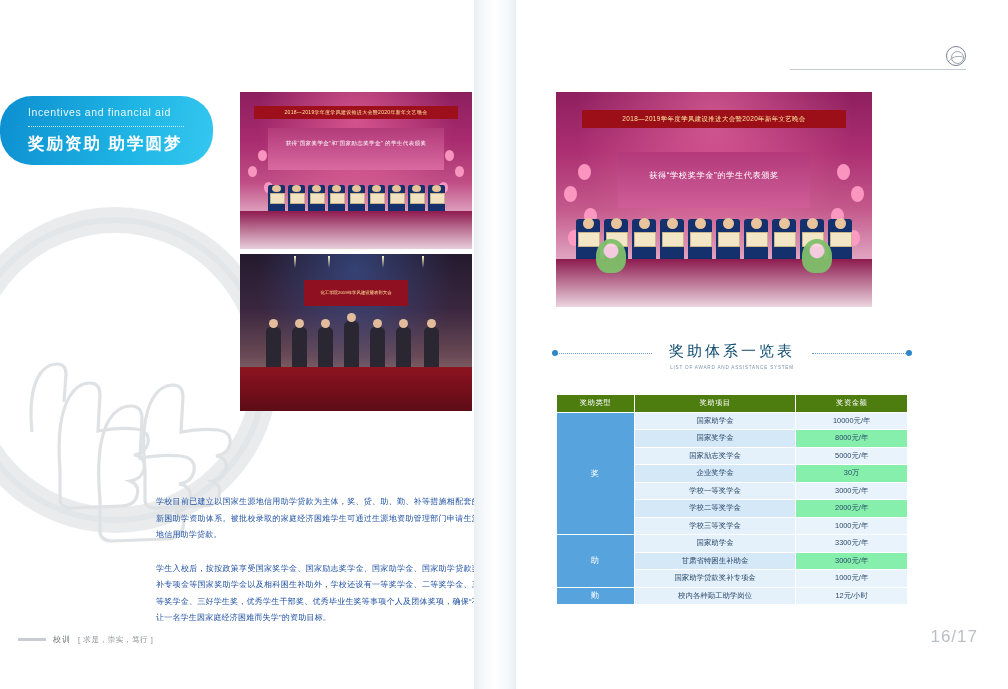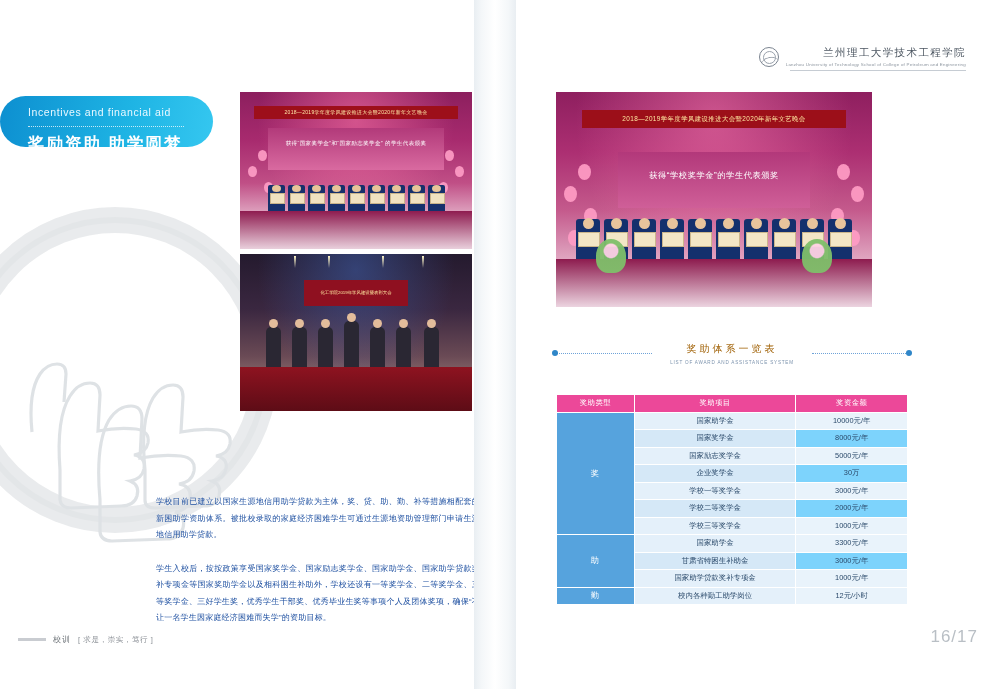--- a/index.html
+++ b/index.html
@@ -23,21 +23,21 @@
   .right-page { position: absolute; left: 512px; top: 0; width: 496px; height: 689px; overflow: hidden; }
 
   
   .watermark {
     position: absolute; left: -60px; top: 170px; width: 420px; height: 420px;
     opacity: .85; pointer-events: none;
   }
 
   
   .banner {
-    position: absolute; left: 0; top: 96px; width: 213px; height: 51px;
+    position: absolute; left: 0; top: 96px; width: 213px; height: 69px;
     background: linear-gradient(100deg, #0d8fd0 0%, #1eb4e4 60%, #35c7f0 100%);
     color: #fff;
     border-radius: 32px;
   }
   .banner .en {
     position: absolute; left: 28px; top: 10px;
     font-size: 10.5px; letter-spacing: .6px; color: #eaf8ff;
   }
   .banner .dots {
     position: absolute; left: 28px; top: 30px; width: 156px; height: 1px;
@@ -197,50 +197,50 @@
   .ph3-balloon { position: absolute; width: 13px; height: 16px; border-radius: 50%; background: #ff9cc4; opacity: .92; }
   .ph3-flower {
     position: absolute; bottom: 34px; width: 30px; height: 34px;
     background: radial-gradient(circle at 50% 35%, #ffd2e4 0 25%, #7fbf6a 30% 100%);
     border-radius: 50% 50% 40% 40%;
     opacity: .95;
   }
 
   
   .sec-title { position: absolute; left: 44px; top: 342px; width: 352px; text-align: center; }
-  .sec-title .cn { font-size: 10px; color: #a16207; letter-spacing: 3px; font-family: "Liberation Serif", serif; }
+  .sec-title .cn { font-size: 15px; color: #0c4a6e; letter-spacing: 3px; font-family: "Liberation Serif", serif; }
   .sec-title .en { font-size: 4.6px; color: #7c93ad; letter-spacing: .8px; margin-top: 4px; }
   .sec-title .line-l, .sec-title .line-r {
     position: absolute; top: 11px; width: 96px; height: 1px;
     border-top: 1px dotted #6fa3d8;
   }
   .sec-title .line-l { left: 0; }
   .sec-title .line-r { right: 0; }
   .sec-title .dot-l, .sec-title .dot-r {
     position: absolute; top: 8px; width: 6px; height: 6px; border-radius: 50%; background: #2f86c8;
   }
   .sec-title .dot-l { left: -4px; }
   .sec-title .dot-r { right: -4px; }
 
   
   .tbl { position: absolute; left: 44px; top: 394px; width: 352px; border-collapse: collapse; }
   .tbl th, .tbl td {
     border: 1px solid #ffffff;
     font-size: 7.4px; height: 17.5px; text-align: center; color: #2b4a6b;
     padding: 0 2px; white-space: nowrap;
   }
-  .tbl th { background: #ec4899; color: #fff; font-weight: normal; letter-spacing: .4px; }
+  .tbl th { background: #4d7c0f; color: #fff; font-weight: normal; letter-spacing: .4px; }
   .tbl th.c1 { width: 78px; }
   .tbl th.c2 { width: 162px; }
   .tbl th.c3 { width: 112px; }
   .tbl td.cat { background: #56a3dd; color: #fff; font-size: 8.2px; letter-spacing: 1px; }
   .tbl td.item { background: #e4f0fa; }
   .tbl td.amt { background: #e9f3fb; }
   .tbl tr.alt td.item { background: #d5e8f7; }
-  .tbl tr.alt td.amt { background: #7dd3fc; }
+  .tbl tr.alt td.amt { background: #86efac; }
 
   
   .page-num { position: absolute; right: 30px; bottom: 42px; font-size: 17px; color: #b9bfc5; letter-spacing: 1px; }
 </style>
 </head>
 <body>
 
 <div class="page">
 
   <div class="left-page">
@@ -317,24 +317,20 @@
       <span class="t2">[ 求是，崇实，笃行 ]</span>
     </div>
   </div>
 
   <div class="gutter"></div>
 
   <div class="right-page">
 
     <div class="logo">
       <span class="mark"></span>
-      <span class="txt">
-        <span class="cn" style="display:block;">兰州理工大学技术工程学院</span>
-        <span class="en" style="display:block;">Lanzhou University of Technology School of College of Petroleum and Engineering</span>
-      </span>
       <span class="rule"></span>
     </div>
 
     <div class="photo photo-3">
       <div class="ph3-bg"></div>
       <div class="ph3-balloon" style="left:22px; top:72px;"></div>
       <div class="ph3-balloon" style="left:8px;  top:94px;"></div>
       <div class="ph3-balloon" style="left:28px; top:116px;"></div>
       <div class="ph3-balloon" style="left:12px; top:138px;"></div>
       <div class="ph3-balloon" style="right:22px; top:72px;"></div>

